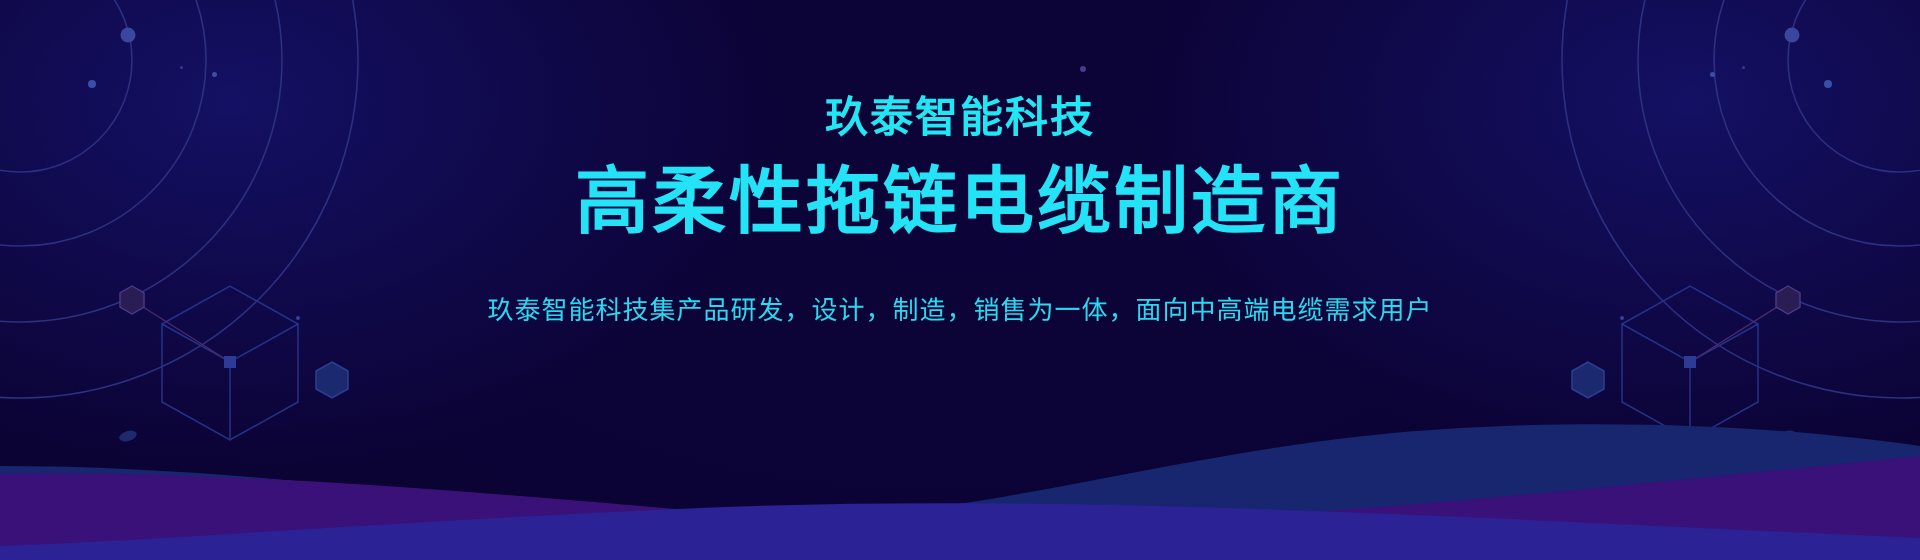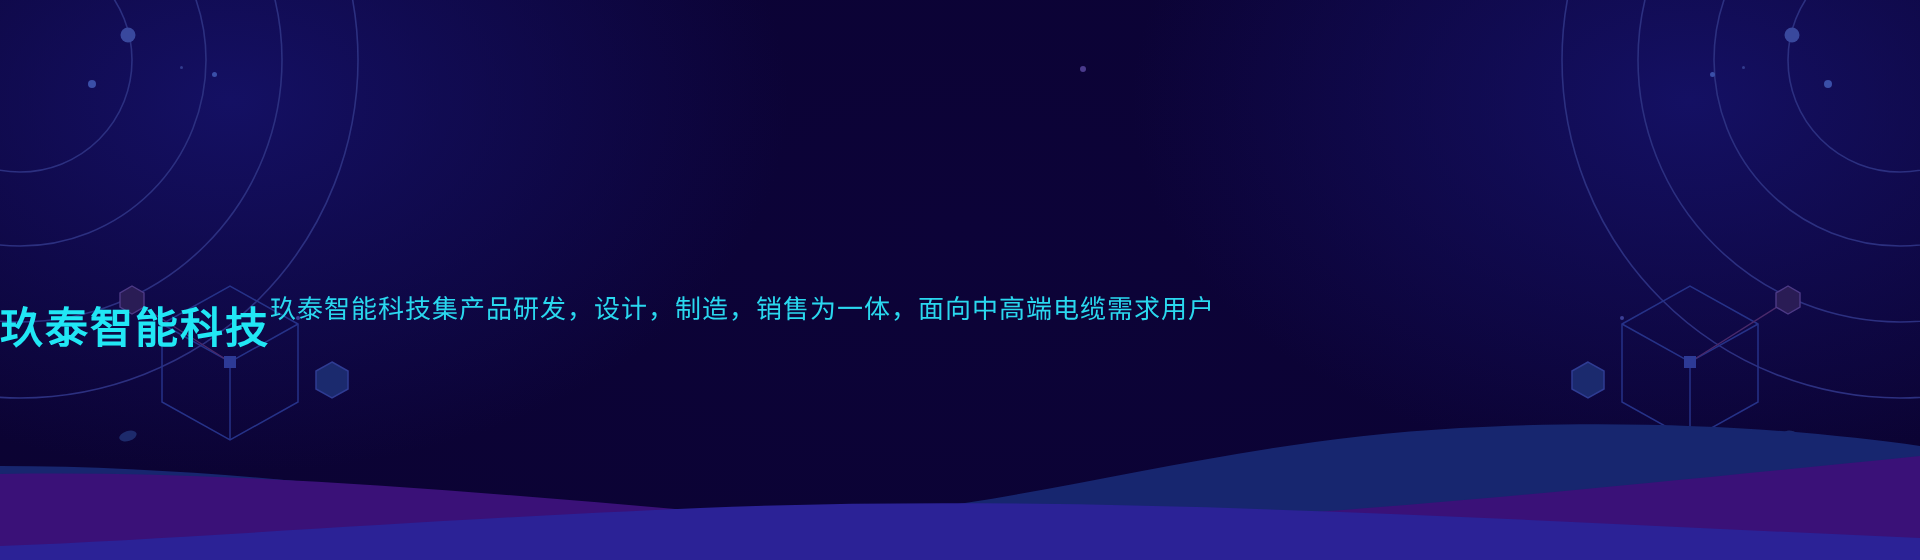--- a/index.html
+++ b/index.html
@@ -66,21 +66,21 @@
     border-radius: 50%;
     background: #3a4fa8;
     pointer-events: none;
   }
 
   
   .content {
     position: absolute;
     inset: 0;
     display: flex;
-    flex-direction: row;
+    flex-direction: column;
     align-items: center;
     z-index: 5;
   }
   .eyebrow {
     margin-top: 96px;
     font-size: 43px;
     line-height: 1;
     font-weight: 700;
     letter-spacing: 2px;
     color: #21e7f5;
@@ -173,16 +173,17 @@
   </svg>
 
   <svg class="waves" viewBox="0 0 1920 190" preserveAspectRatio="none">
     <path d="M0 96 C 300 96 560 150 760 150 C 1000 150 1180 74 1460 58 C 1660 47 1820 62 1920 76 L1920 190 L0 190 Z" fill="#17266f"></path>
     <path d="M0 104 C 260 100 520 126 780 148 C 1080 172 1420 136 1920 86 L1920 190 L0 190 Z" fill="#3a1178"></path>
     <path d="M0 176 C 200 168 420 150 700 138 C 1080 122 1500 150 1920 168 L1920 190 L0 190 Z" fill="#2b2296"></path>
   </svg>
 
   <div class="content">
     <div class="eyebrow">玖泰智能科技</div>
+    <h1 class="headline" style="margin:26px 0 0;">高柔性拖链电缆制造商</h1>
     <div class="subtitle">玖泰智能科技集产品研发，设计，制造，销售为一体，面向中高端电缆需求用户</div>
   </div>
 
 </div>
 
 </body></html>

